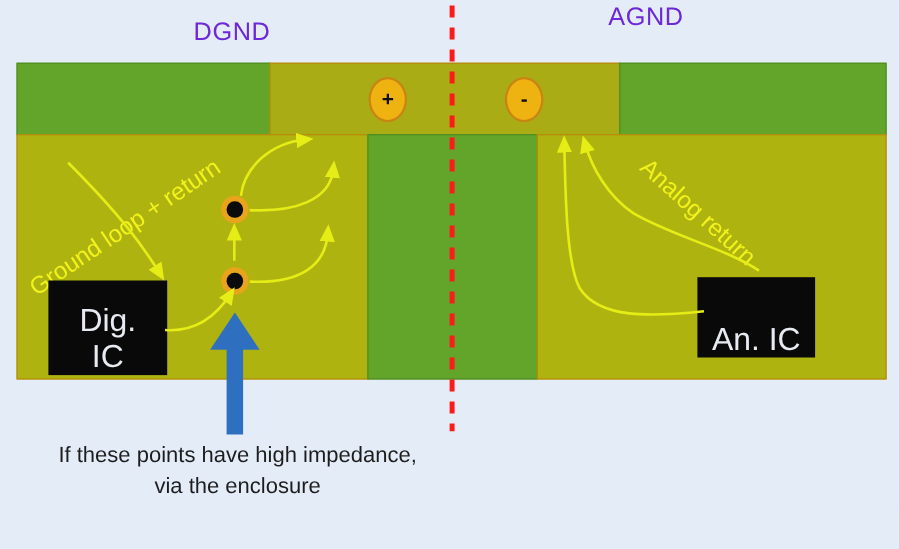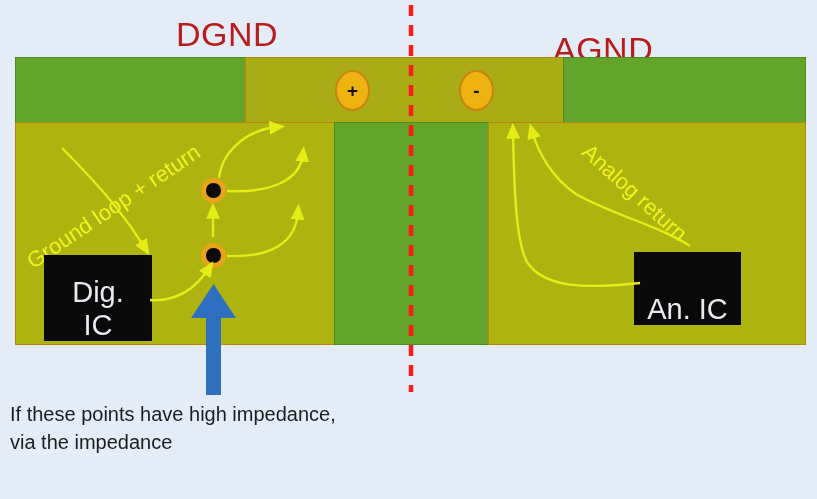--- a/index.html
+++ b/index.html
@@ -16,27 +16,27 @@
   }
   #root {
     position: absolute;
     left: 0; top: 0;
     width: 817px;
     height: 499px;
     background: #e4ecf8;
   }
   .label-dgnd, .label-agnd {
     position: absolute;
-    font-size: 34px;
-    color: #b91c1c;
+    font-size: 23px;
+    color: #6d28d9;
     letter-spacing: 0.5px;
     white-space: nowrap;
   }
   .label-dgnd { left: 176px; top: 15px; }
-  .label-agnd { left: 553px; top: 2px; margin-top: 28px; }
+  .label-agnd { left: 553px; top: 2px; }
 
   
   .block {
     position: absolute;
     box-sizing: border-box;
   }
   .green      { background: #63a42a; border: 1px solid #4e8b1f; }
   .olive      { background: #aeb310; border: 1px solid #b8860b; }
   .olive-top  { background: #a9ac14; border: 1px solid #b8860b; }
 
@@ -105,21 +105,21 @@
     height: 499px;
     pointer-events: none;
   }
 
   
   #caption {
     position: absolute;
     left: 10px;
     top: 400px;
     width: 412px;
-    text-align: left;
+    text-align: center;
     font-size: 20px;
     line-height: 1.42;
     color: #1d1d1d;
   }
   #caption div { white-space: nowrap; }
 </style>
 </head>
 <body>
 
 <div id="root">
@@ -176,16 +176,16 @@
     <line x1="411" y1="5" x2="411" y2="392" stroke="#ff1a1a" stroke-width="4.5" stroke-dasharray="11 9"></line>
 
     <g fill="#2f6fc0">
       <rect x="206" y="300" width="15" height="95"></rect>
       <path d="M213.5,284 L236,318 L191,318 Z"></path>
     </g>
   </svg>
 
   <div id="caption">
     <div>If these points have high impedance,</div>
-    <div>via the impedance</div>
+    <div>via the enclosure</div>
   </div>
 
 </div>
 
 </body></html>

